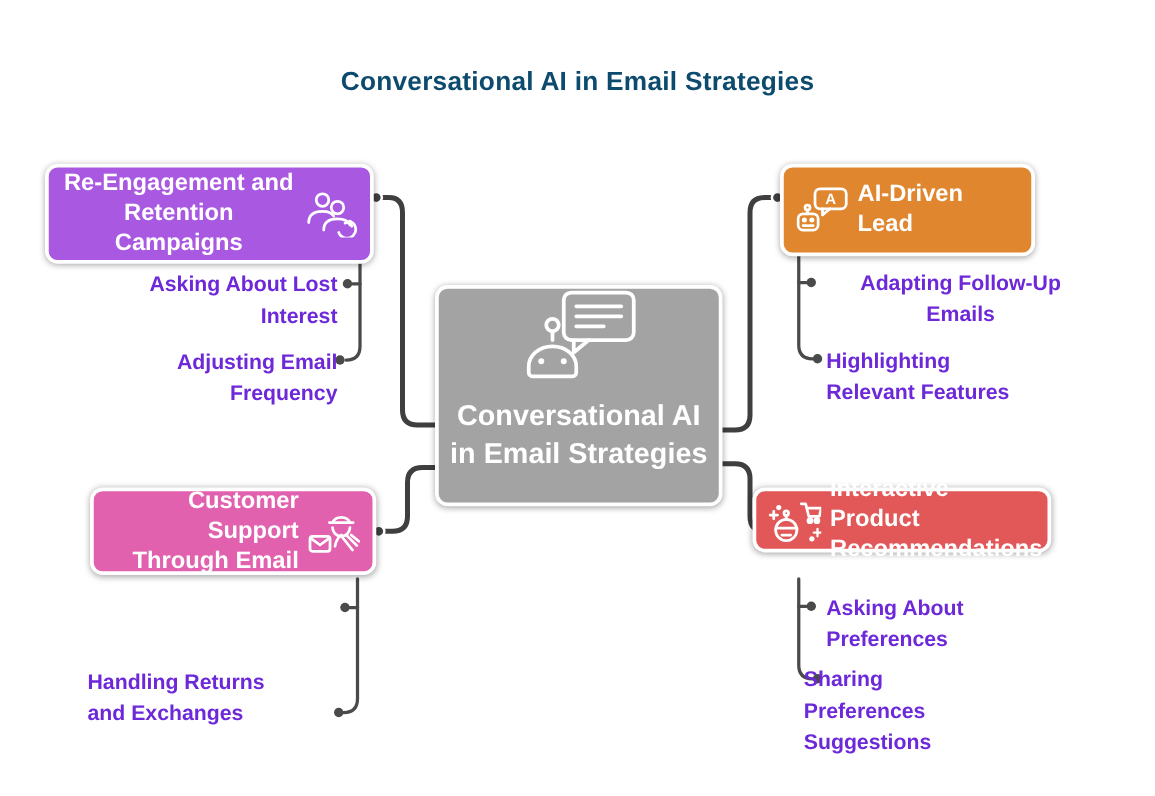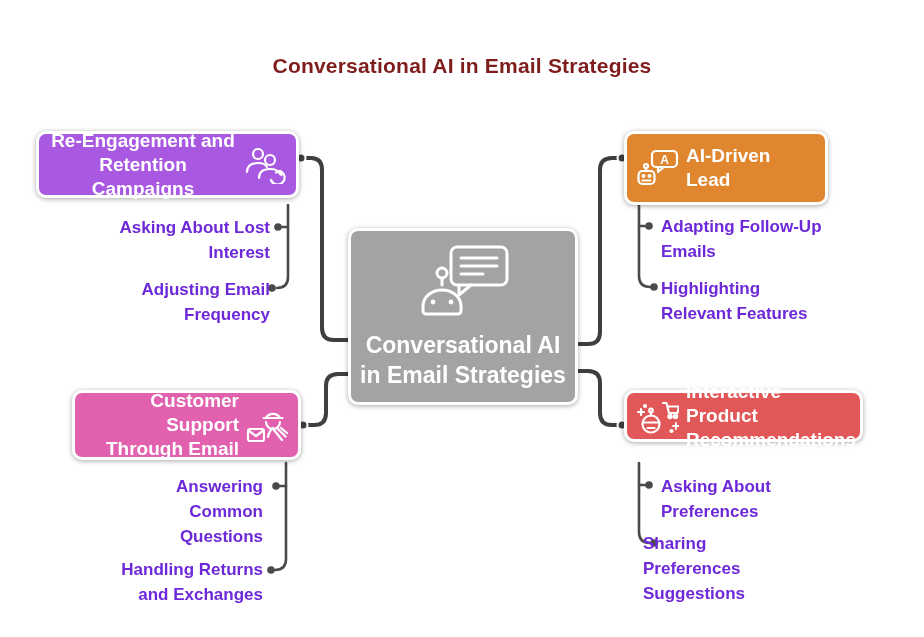--- a/index.html
+++ b/index.html
@@ -2,48 +2,48 @@
 <html><head>
 <meta charset="utf-8">
 <style>
   html,body { margin:0; padding:0; background:#fff; }
   .canvas {
     position:relative; width:924px; height:637px; background:#ffffff;
     font-family:"Liberation Sans", sans-serif; overflow:hidden;
   }
   .title {
     position:absolute; top:54px; left:0; width:100%; text-align:center;
-    font-size:21px; font-weight:700; color:#7f1d1d; letter-spacing:.2px;
+    font-size:21px; font-weight:700; color:#0c4a6e; letter-spacing:.2px;
   }
   .connector-layer { position:absolute; left:0; top:0; pointer-events:none; }
   .node {
     position:absolute; box-sizing:border-box; border:3px solid #fff; border-radius:10px;
     box-shadow:0 1px 5px rgba(0,0,0,.35); display:flex; align-items:center;
     color:#fff; font-weight:700;
   }
   .branch { font-size:19px; line-height:24px; padding:0 10px; gap:7px; }
   .branch .label { flex:1; }
   .branch .label.align-right { text-align:right; }
   .branch .label.align-center { text-align:center; }
   .icon-wrap { flex:0 0 auto; display:flex; align-items:center; justify-content:center; }
-  #node-tl { left:36px;  top:131px; width:263px; height:67px; background:#a958e1; }
+  #node-tl { left:36px;  top:131px; width:263px; height:80px; background:#a958e1; }
   #node-tr { left:624px; top:131px; width:204px; height:74px; background:#e0862f; }
   #node-bl { left:72px;  top:390px; width:229px; height:70px; background:#e261ae; }
-  #node-br { left:624px; top:390px; width:239px; height:52px; background:#e25757; }
+  #node-br { left:602px; top:390px; width:239px; height:52px; background:#e25757; }
   #node-center {
     left:348px; top:228px; width:230px; height:177px; background:#a3a3a3;
-    flex-direction:column; justify-content:center; gap:10px;
+    flex-direction:column; justify-content:flex-start; gap:10px;
     font-size:23px; line-height:30px; text-align:center;
   }
   .sub { position:absolute; font-weight:700; font-size:17px; line-height:25px; color:#6d28d9; }
   #sub-tl-1 { left:70px;  top:215px; width:200px; text-align:right; }
   #sub-tl-2 { left:70px;  top:277px; width:200px; text-align:right; }
   #sub-bl-1 { left:70px;  top:474px; width:193px; text-align:right; }
-  #sub-bl-2 { left:70px;  top:557px; width:193px; text-align:right; }
-  #sub-tr-1 { left:661px; top:214px; width:215px; }
+  #sub-bl-2 { left:70px;  top:533px; width:193px; }
+  #sub-tr-1 { left:661px; top:214px; width:215px;text-align:center; }
   #sub-tr-2 { left:661px; top:276px; width:215px; }
   #sub-br-1 { left:661px; top:474px; width:215px; }
   #sub-br-2 { left:643px; top:531px; width:215px; }
 </style>
 </head>
 <body>
 
 <div class="canvas">
 
   <div class="title">Conversational AI in Email Strategies</div>
@@ -191,25 +191,20 @@
 
   <div class="sub" id="sub-tr-1">
     <div>Adapting Follow-Up</div>
     <div>Emails</div>
   </div>
   <div class="sub" id="sub-tr-2">
     <div>Highlighting</div>
     <div>Relevant Features</div>
   </div>
 
-  <div class="sub" id="sub-bl-1">
-    <div>Answering</div>
-    <div>Common</div>
-    <div>Questions</div>
-  </div>
   <div class="sub" id="sub-bl-2">
     <div>Handling Returns</div>
     <div>and Exchanges</div>
   </div>
 
   <div class="sub" id="sub-br-1">
     <div>Asking About</div>
     <div>Preferences</div>
   </div>
   <div class="sub" id="sub-br-2">

